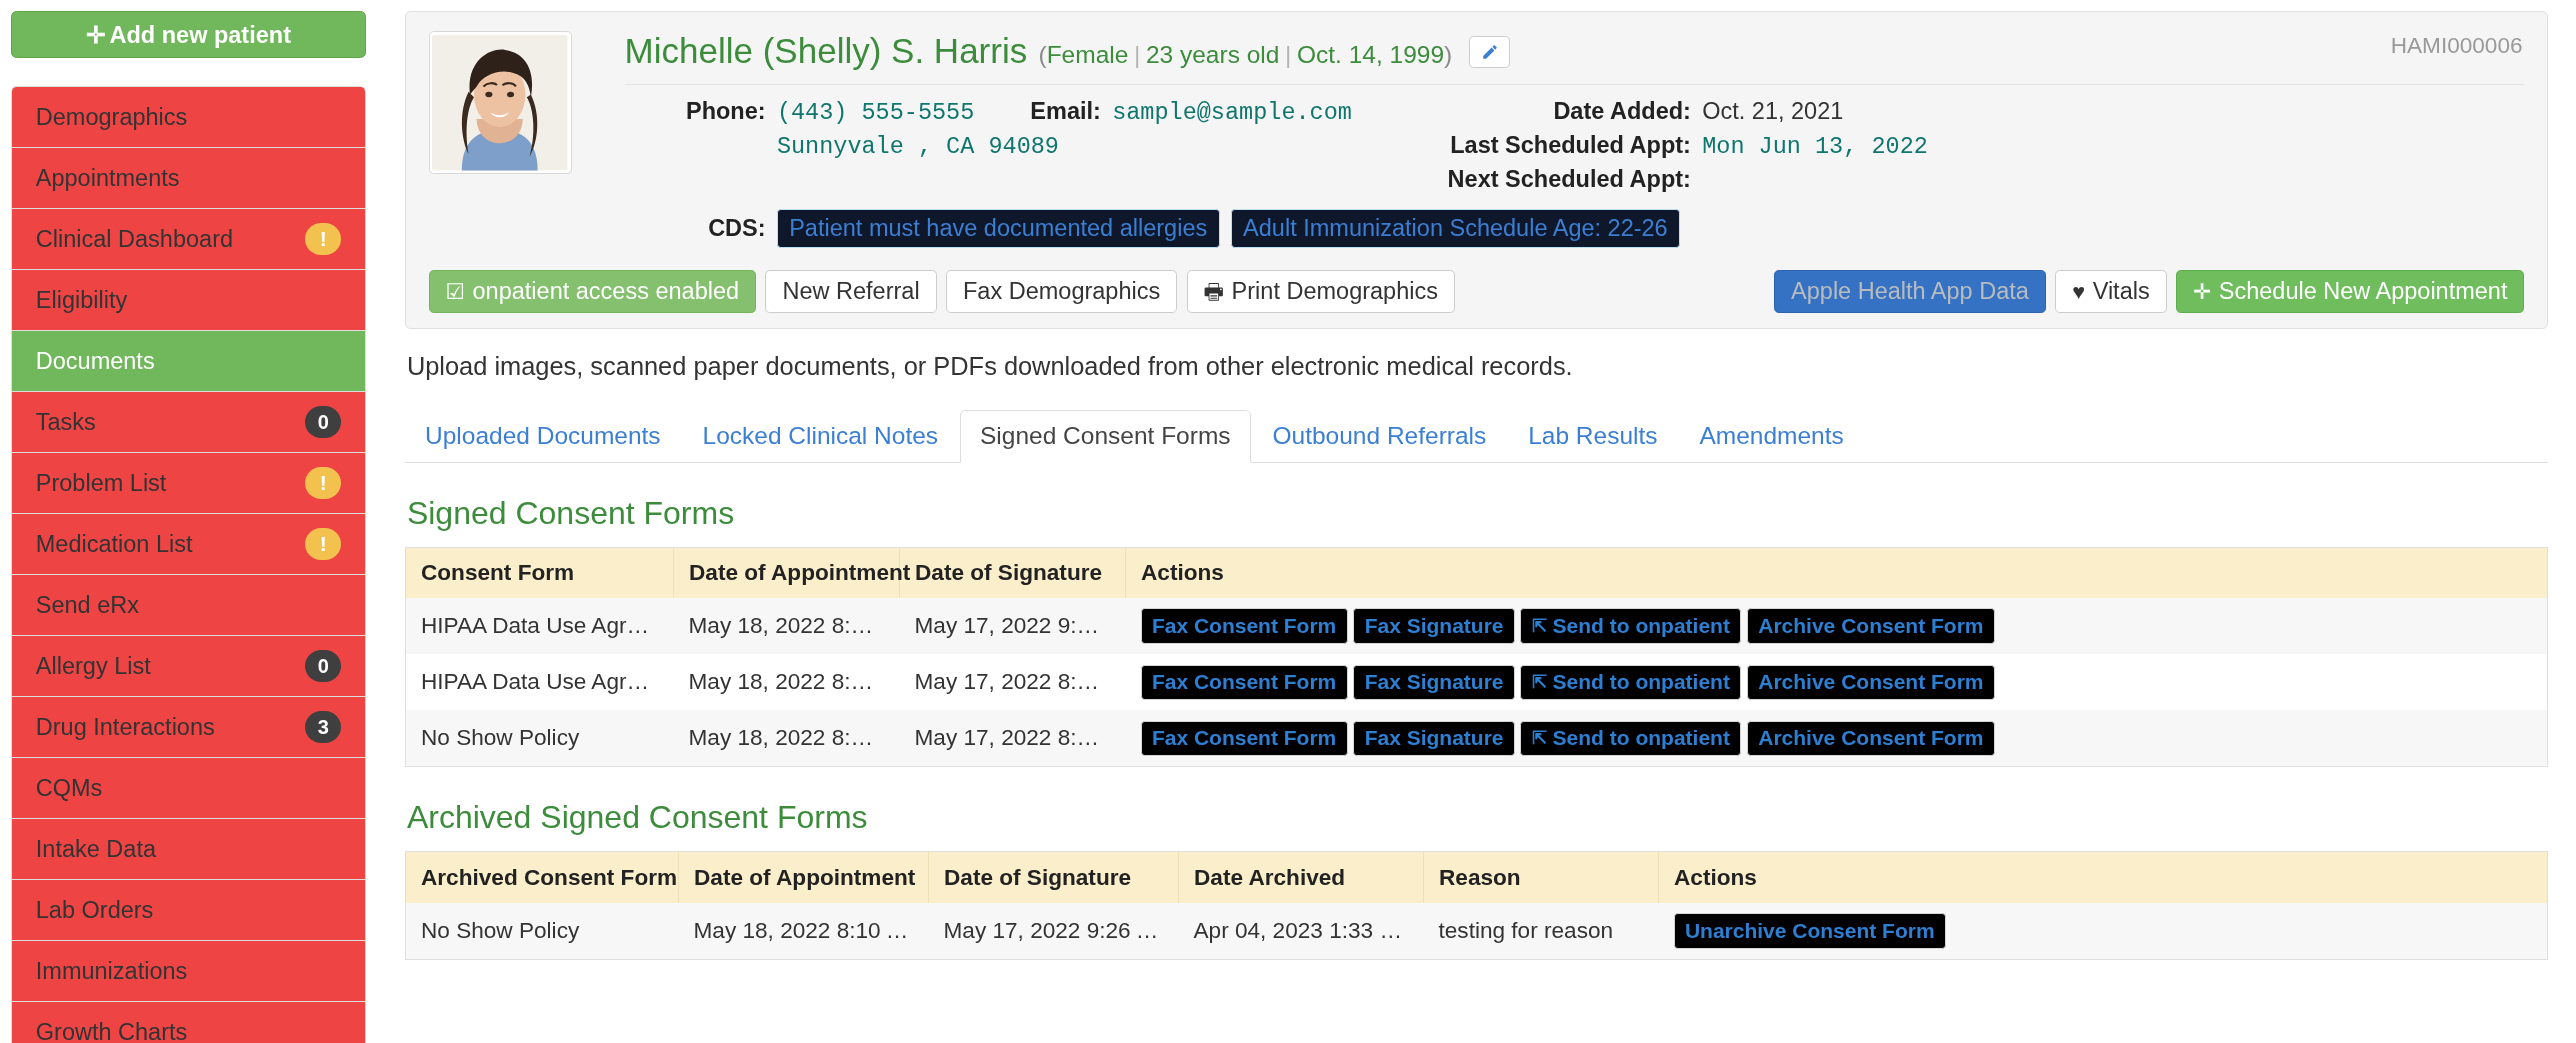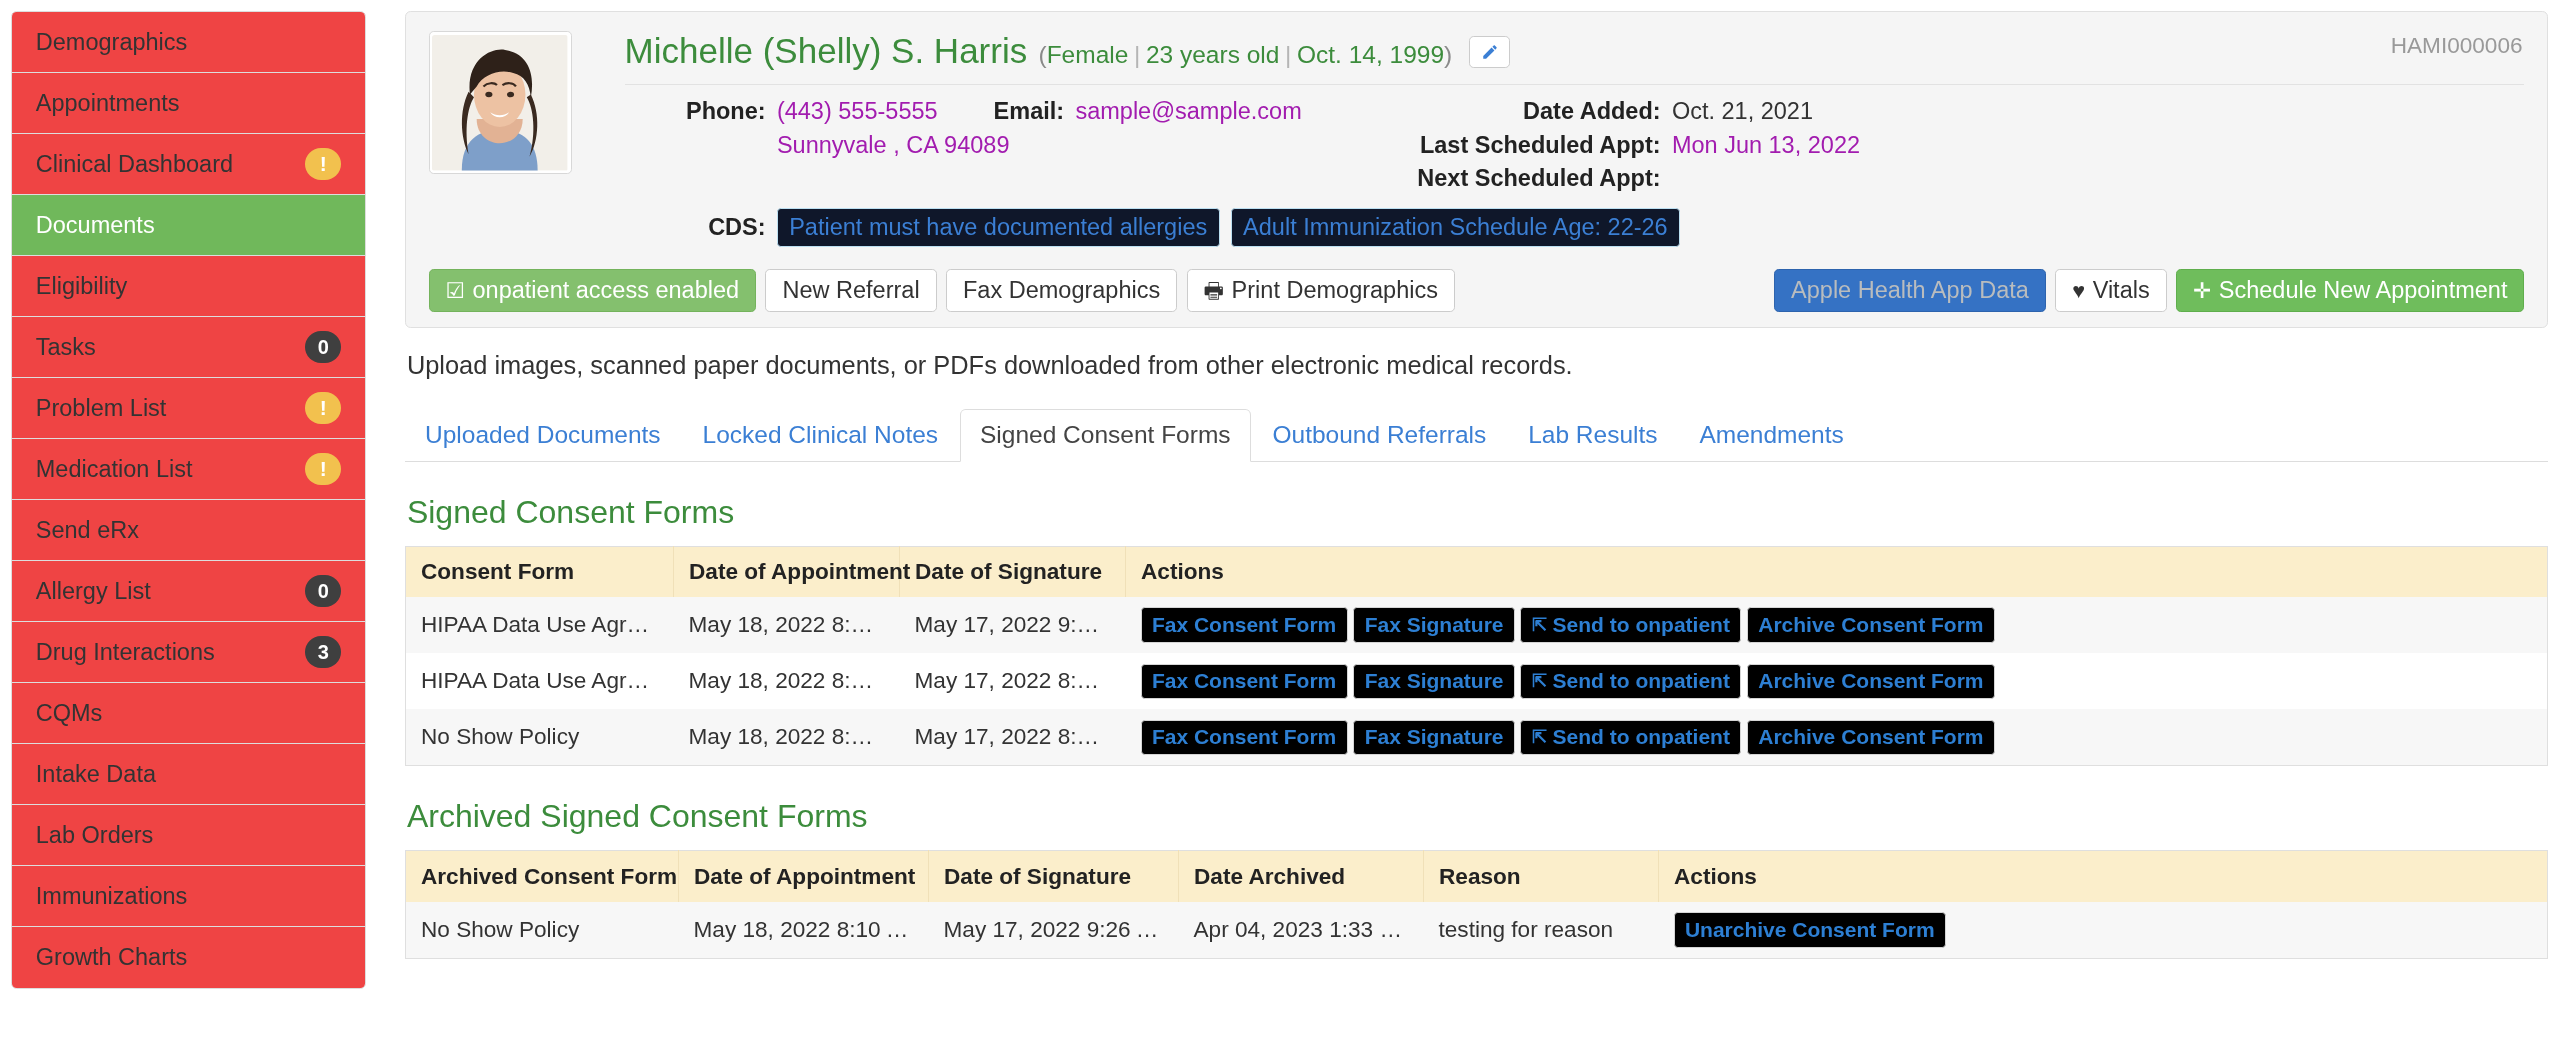--- a/index.html
+++ b/index.html
@@ -162,21 +162,21 @@
   .info-label {
     font-size: 23.5px;
     font-weight: bold;
     color: #222222;
     text-align: right;
     flex: 0 0 auto;
   }
   .info-left .info-label { width: 141px; }
   .info-right .info-label { width: 339px; }
   .info-value { font-size: 23.5px; color: #333333; padding-left: 11.3px; }
-  .info-value.link { color: #a21caf; cursor: pointer; }
+  .info-value.link { color: #0f766e; cursor: pointer; font-family: Liberation Mono, monospace; }
   .info-value.addr2 { padding-left: 11.3px; }
 
   .cds-row { display: flex; align-items: center; margin-top: 9.4px; white-space: nowrap; }
   .cds-label { width: 141px; text-align: right; font-size: 23.5px; font-weight: bold; color: #222222; }
   .cds-chip {
     display: inline-block;
     margin-left: 11.3px;
     padding: 4.7px 11.3px;
     border: 0.9px solid #bcdff1;
     border-radius: 3.8px;
@@ -300,36 +300,39 @@
 
   
   .av-bg { fill: #f2efe9; }
 </style>
 </head>
 <body>
 
 <div class="app">
 
   <aside class="sidebar">
+    <div class="add-patient-btn">
+      <span class="plus">✛</span><span>Add new patient</span>
+    </div>
     <nav class="nav-list">
       <div class="nav-item">
         <span>Demographics</span>
       </div>
       <div class="nav-item">
         <span>Appointments</span>
       </div>
       <div class="nav-item">
         <span>Clinical Dashboard</span>
         <span class="badge-warn">!</span>
       </div>
+      <div class="nav-item">
+        <span>Eligibility</span>
+      </div>
       <div class="nav-item active">
         <span>Documents</span>
-      </div>
-      <div class="nav-item">
-        <span>Eligibility</span>
       </div>
       <div class="nav-item">
         <span>Tasks</span>
         <span class="badge-count">0</span>
       </div>
       <div class="nav-item">
         <span>Problem List</span>
         <span class="badge-warn">!</span>
       </div>
       <div class="nav-item">

